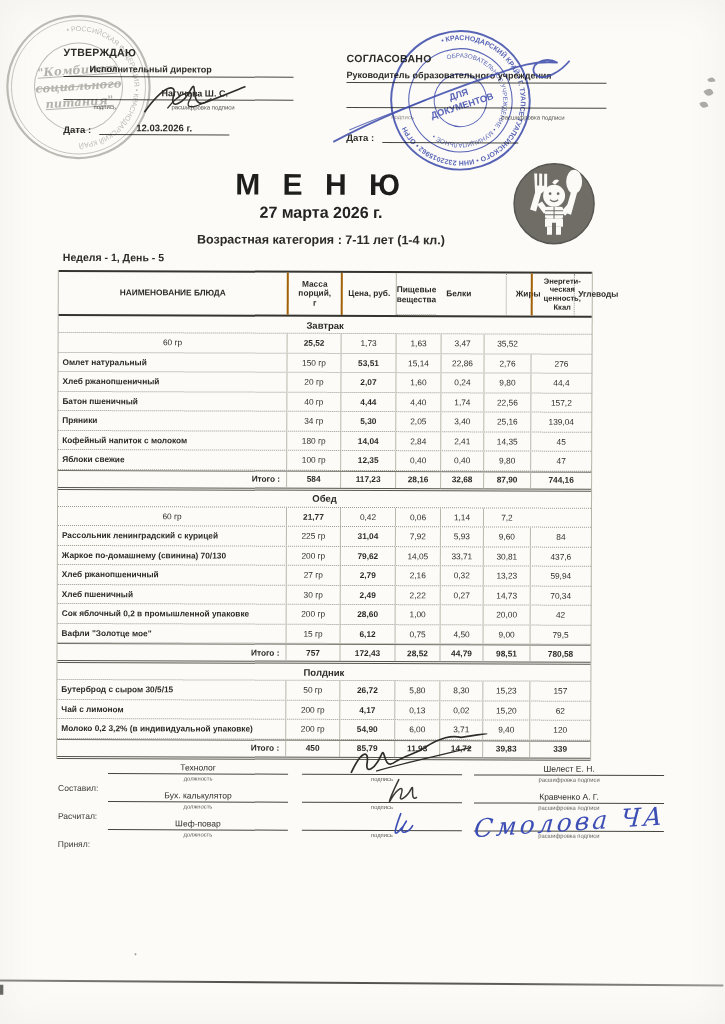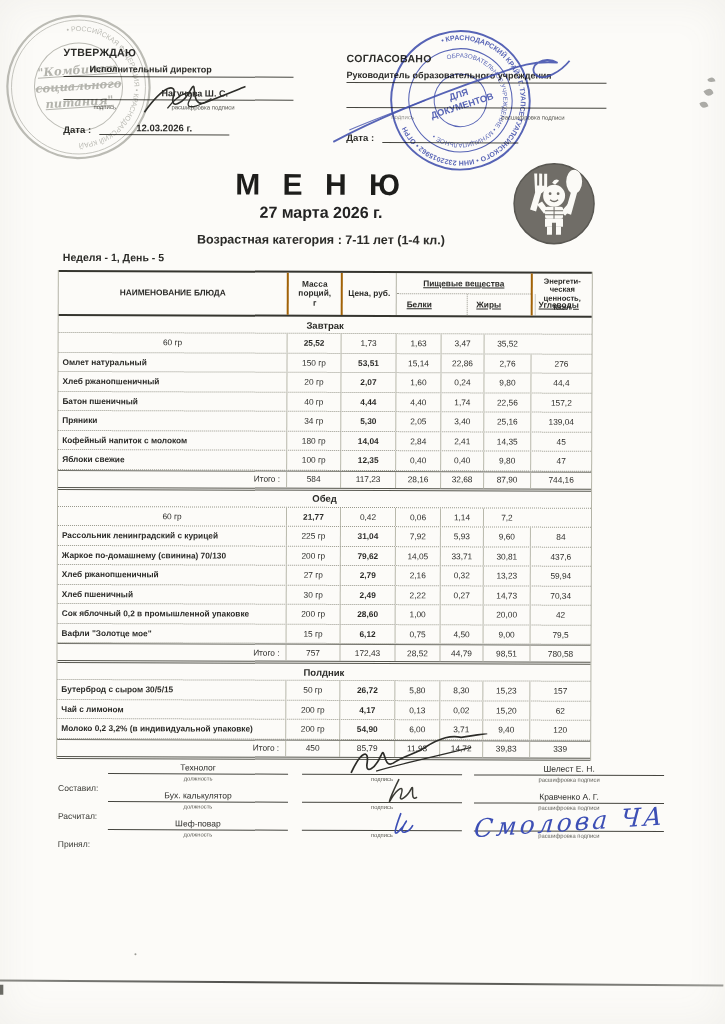--- a/index.html
+++ b/index.html
@@ -30,38 +30,38 @@
   .week-day{font-size:10.5px;font-weight:bold;}
 
   
   .menu-table{position:absolute;left:57px;top:271px;width:535px;
               border-left:1px solid #b3b3a6;border-right:1px solid #b3b3a6;box-sizing:border-box;}
   .t-head{display:grid;grid-template-columns:228px 54px 55px 135px 61px;
           border-top:2px solid #35352f;border-bottom:2px solid #35352f;height:46px;box-sizing:border-box;}
   .th{display:flex;align-items:center;justify-content:center;text-align:center;
       font-size:8.3px;font-weight:bold;line-height:1.15;border-left:2px solid #a16207;box-sizing:border-box;}
   .th:first-child{border-left:none;}
-  .th-nutr{display:flex;flex-direction:column;border-left:1px solid #b3b3a6;box-sizing:border-box;text-decoration:underline;}
+  .th-nutr{display:flex;border-left:1px solid #b3b3a6;box-sizing:border-box;}
   .th-nutr-top{flex:0 0 20px;display:flex;align-items:center;justify-content:center;
                font-size:8.3px;font-weight:bold;border-bottom:1px dotted #98988c;}
   .th-nutr-sub{flex:1;display:grid;grid-template-columns:45px 43px 47px;gap:25px;}
   .th-nutr-sub .th{border-left:1px dotted #98988c;}
   .th-nutr-sub .th:first-child{border-left:none;}
   .th-energy{font-size:7.6px;}
   .t-section{height:17px;display:flex;align-items:center;justify-content:center;
              font-size:9.5px;font-weight:bold;border-bottom:1px dotted #98988c;box-sizing:border-box;}
   .t-row{display:grid;grid-template-columns:228px 54px 55px 45px 43px 47px 61px;
          height:19.5px;border-bottom:1px dotted #98988c;box-sizing:border-box;}
   .t-cell{display:flex;align-items:center;justify-content:center;font-size:8.3px;
           border-left:1px solid #b8b8ab;box-sizing:border-box;line-height:1;}
   .t-cell:first-child{border-left:none;}
   .c-dish{justify-content:flex-start;padding-left:4px;font-weight:bold;text-align:left;}
   .c-price{font-weight:bold;}
   .t-total{border-top:1px solid #6e6e66;border-bottom:3px double #56564e;height:20px;}
-  .t-total .t-cell{font-weight:normal;}
+  .t-total .t-cell{font-weight:bold;}
   .t-total .c-dish{justify-content:flex-end;padding-right:6px;}
 
   
   .footer{position:absolute;left:57px;top:761px;width:615px;}
   .f-row{position:relative;height:28px;}
   .f-label{position:absolute;left:2px;top:7px;font-size:8.5px;color:#3a3a35;margin-top:16px;}
   .f-seg{position:absolute;top:0;}
   .f-line{border-bottom:1px solid #45453f;text-align:center;font-size:8.5px;height:14px;
           display:flex;align-items:flex-end;justify-content:center;padding-bottom:1px;box-sizing:border-box;}
   .f-sub{font-size:5.8px;color:#55554e;text-align:center;margin-top:1px;}

